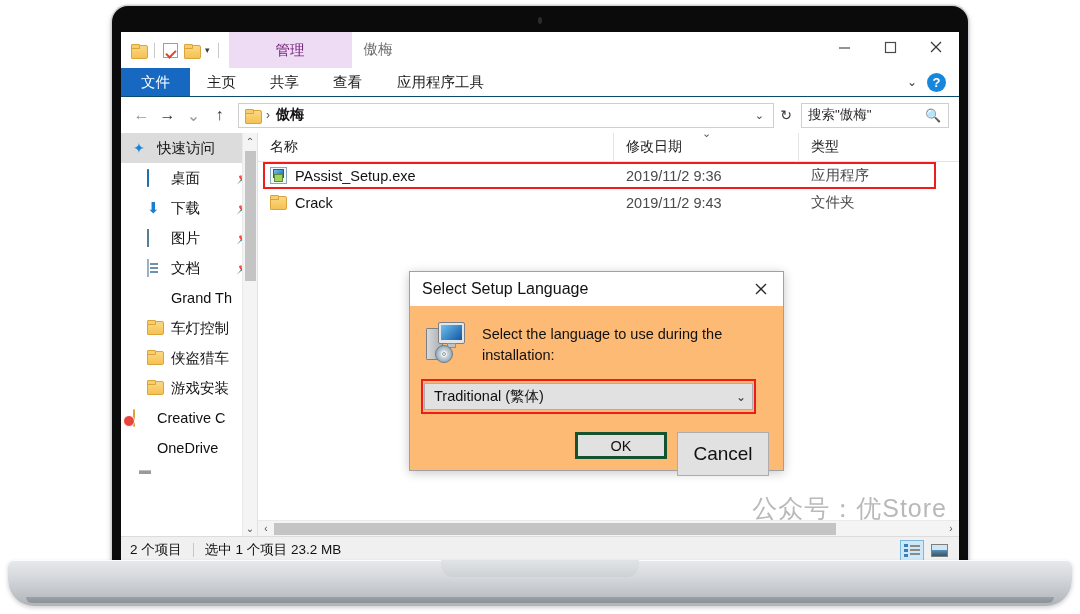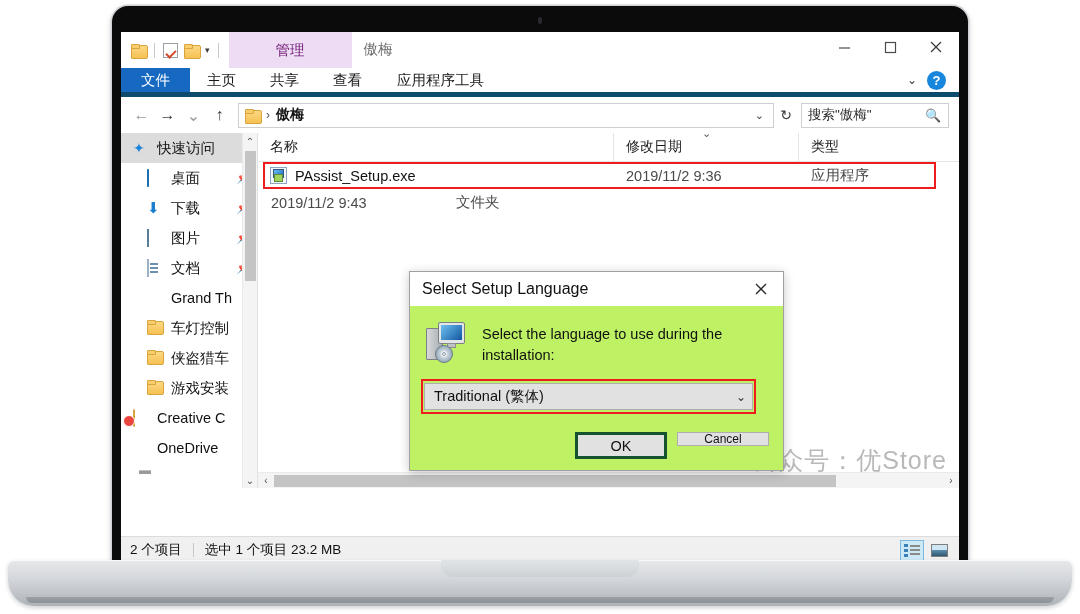--- a/index.html
+++ b/index.html
@@ -82,21 +82,21 @@
   }
   .wintitle { flex: 1; font-size: 14.5px; color: #6c6c6c; padding: 8px 0 0 12px; }
   .winbtns { display: flex; align-items: flex-start; }
   .winbtn {
     width: 46px; height: 30px; display: flex; align-items: center; justify-content: center;
     color: #444; font-size: 14px;
   }
   .winbtn svg { display: block; }
 
   
-  .ribbonrow { height: 29px; display: flex; align-items: stretch; border-bottom: 5px solid #0c4a6e; background: #fff; }
+  .ribbonrow { height: 29px; display: flex; align-items: stretch; border-bottom: 1px solid #0c4a6e; background: #fff; }
   .rtab {
     font-size: 14.5px; color: #1b1b1b; padding: 0 17px;
     display: flex; align-items: center; justify-content: center;
   }
   .rtab.file { background: #1668c1; color: #fff; padding: 0 20px; font-weight: 400; }
   .rtab.apptools { width: 123px; padding: 0; }
   .ribbon-right { margin-left: auto; display: flex; align-items: center; gap: 10px; padding-right: 13px; }
   .chev-dn { color: #3c3c3c; font-size: 12px; }
   .help-ico {
     width: 19px; height: 19px; border-radius: 50%; background: #1787dd; color: #fff;
@@ -176,21 +176,21 @@
 
   
   .hscroll { margin-top: auto; height: 16px; display: flex; align-items: center; background: #f4f4f4; border-top: 1px solid #eaeaea; position: relative; }
   .h-arrow { width: 16px; text-align: center; color: #4f4f4f; font-size: 10px; }
   .h-track { flex: 1; height: 12px; position: relative; }
   .h-thumb { position: absolute; left: 0; top: 0; width: 84%; height: 12px; background: #c4c4c4; }
 
   
   .statusbar {
     height: 27px; background: #f0f0f0; border-top: 1px solid #dcdcdc;
-    display: flex; align-items: center; font-size: 13.5px; color: #111; padding-left: 9px; gap: 0; margin-top: 48px;
+    display: flex; align-items: center; font-size: 13.5px; color: #111; padding-left: 9px; gap: 0;
   }
   .st-sep { width: 1px; height: 14px; background: #c6c6c6; margin: 0 11px; }
   .st-right { margin-left: auto; display: flex; align-items: center; gap: 3px; padding-right: 8px; }
   .vbtn { width: 24px; height: 21px; display: flex; align-items: center; justify-content: center; }
   .vbtn.sel { background: #cde8f7; border: 1px solid #7db9dd; }
   .vb-details { width: 16px; height: 13px; position: relative; }
   .vb-details:before {
     content:""; position:absolute; left:0; top:0; width:4px; height:13px;
     background: repeating-linear-gradient(180deg,#3a7fb5 0 3px,transparent 3px 5px);
   }
@@ -352,20 +352,24 @@
               <div class="frow">
                 <span class="fn">
                   <span class="exe-ico"></span>
                   <span>PAssist_Setup.exe</span>
                 </span>
                 <span class="fd">2019/11/2 9:36</span>
                 <span class="ft">应用程序</span>
               </div>
               <div class="row-hl"></div>
               <div class="frow">
+                <span class="fn">
+                  <span class="sb-ico"><span class="ico folder-ico"></span></span>
+                  <span>Crack</span>
+                </span>
                 <span class="fd">2019/11/2 9:43</span>
                 <span class="ft">文件夹</span>
               </div>
             </div>
 
             <div class="watermark">公众号：优Store</div>
 
             <div class="hscroll">
               <div class="h-arrow">‹</div>
               <div class="h-track">
@@ -384,21 +388,21 @@
             <span class="vbtn sel">
                 <span class="vb-details"></span>
               </span>
             <span class="vbtn">
                 <span class="vb-icons"></span>
               </span>
           </span>
         </div>
       </div>
 
-      <div style="position:absolute; left:288px; top:239px; width:375px; height:200px; background:#bef264; border:1px solid #a0a0a0; box-shadow:0 2px 10px rgba(0,0,0,.22);">
+      <div style="position:absolute; left:288px; top:239px; width:375px; height:200px; background:#fdba74; border:1px solid #a0a0a0; box-shadow:0 2px 10px rgba(0,0,0,.22);">
 
         <div style="height:34px; background:#fff; display:flex; align-items:center; padding:0 2px 0 12px;">
           <span style="font-size:16px; color:#111;">Select Setup Language</span>
           <span style="margin-left:auto; width:40px; height:32px; display:flex; align-items:center; justify-content:center;">
             <svg width="14" height="14" viewBox="0 0 14 14">
                 <line x1="2" y1="2" x2="12" y2="12" stroke="#2b2b2b" stroke-width="1.3"></line>
                 <line x1="12" y1="2" x2="2" y2="12" stroke="#2b2b2b" stroke-width="1.3"></line>
               </svg>
           </span>
         </div>
@@ -418,21 +422,21 @@
         <div style="position:relative; margin:18px 30px 0 14px;">
           <div style="height:27px; background:#e1e1e1; border:1px solid #adadad; display:flex; align-items:center; padding:0 6px 0 9px;">
             <span style="font-size:14.5px; color:#111;">Traditional (繁体)</span>
             <span style="margin-left:auto; color:#333; font-size:12px;">⌄</span>
           </div>
           <div style="position:absolute; left:-3px; top:-4px; right:-3px; bottom:-4px; border:2.5px solid #ee1c1c; pointer-events:none;"></div>
         </div>
 
         <div style="display:flex; justify-content:flex-end; gap:10px; padding:22px 14px 0 0;">
           <div style="width:92px; height:27px; background:#e1e1e1; border:3px solid #14532d; display:flex; align-items:center; justify-content:center; font-size:14.5px; color:#111;">OK</div>
-          <div style="width:92px; height:14px; background:#e1e1e1; border:1px solid #adadad; display:flex; align-items:center; justify-content:center; font-size:12px; color:#111;text-align:right;">Cancel</div>
+          <div style="width:92px; height:44px; background:#e1e1e1; border:1px solid #adadad; display:flex; align-items:center; justify-content:center; font-size:19px; color:#111;text-align:right;">Cancel</div>
         </div>
       </div>
 
     </div>
   </div>
 
   <div id="laptop-base">
     <div id="base-notch"></div>
     <div id="base-foot"></div>
   </div>

